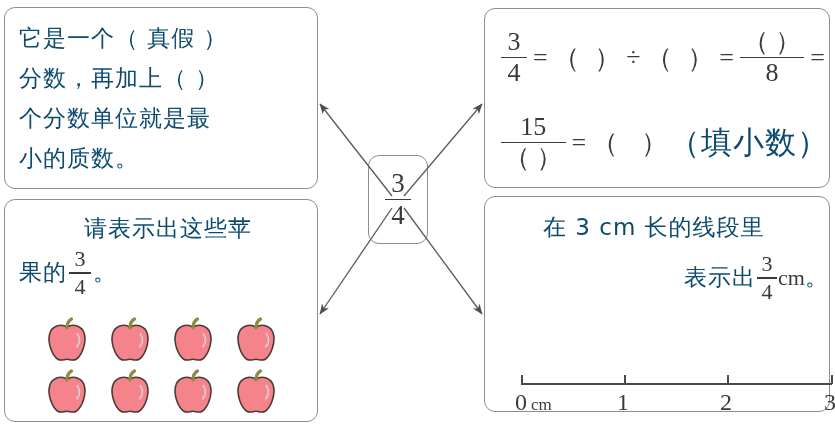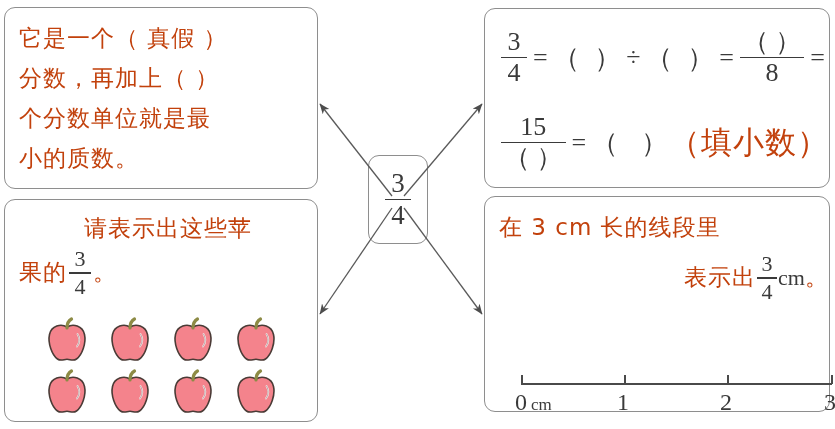--- a/index.html
+++ b/index.html
@@ -21,21 +21,21 @@
     position: absolute;
     background: #ffffff;
     border: 1.4px solid #8e8e8e;
     border-radius: 11px;
     box-sizing: border-box;
   }
 
   
   .cn {
     font-family: "DejaVu Sans", "Liberation Sans", sans-serif;
-    color: #c2410c;
+    color: #0c4a6e;
     white-space: nowrap;
   }
 
   .line {
     display: flex;
     align-items: center;
     white-space: nowrap;
   }
 
   
@@ -102,21 +102,21 @@
   #box-tr .line { font-size: 26px; height: 85px; }
   #box-tr .paren { font-size: 27px; padding: 0 1px; }
   #box-tr .gap { display: inline-block; width: 40px; }
   #box-tr .op { padding: 0 4px; }
   #box-tr .frac { font-size: 26px; margin: 0 2px; }
   #box-tr .frac .bar { min-width: 26px; }
   #box-tr .frac.wide .bar { min-width: 36px; }
   #box-tr .cn { font-size: 31px; letter-spacing: 1px; }
 
   
-  #box-br { left: 484px; top: 196px; width: 346px; height: 216px; }
+  #box-br { left: 484px; top: 196px; width: 346px; height: 216px; padding-left: 44px; }
   #box-br .inner { padding: 8px 0 0 14px; }
   #box-br .cn { font-size: 23px; letter-spacing: 1px; }
   #box-br .l1 { line-height: 44px; }
   #box-br .l2 { display: flex; align-items: center; margin-top: 4px; justify-content: flex-end; }
   #box-br .frac { font-size: 22px; margin: 0 1px; }
   #box-br .frac .bar { min-width: 20px; }
   #box-br .unit {
     font-family: "Liberation Serif", "DejaVu Serif", serif;
     font-size: 22px;
   }

